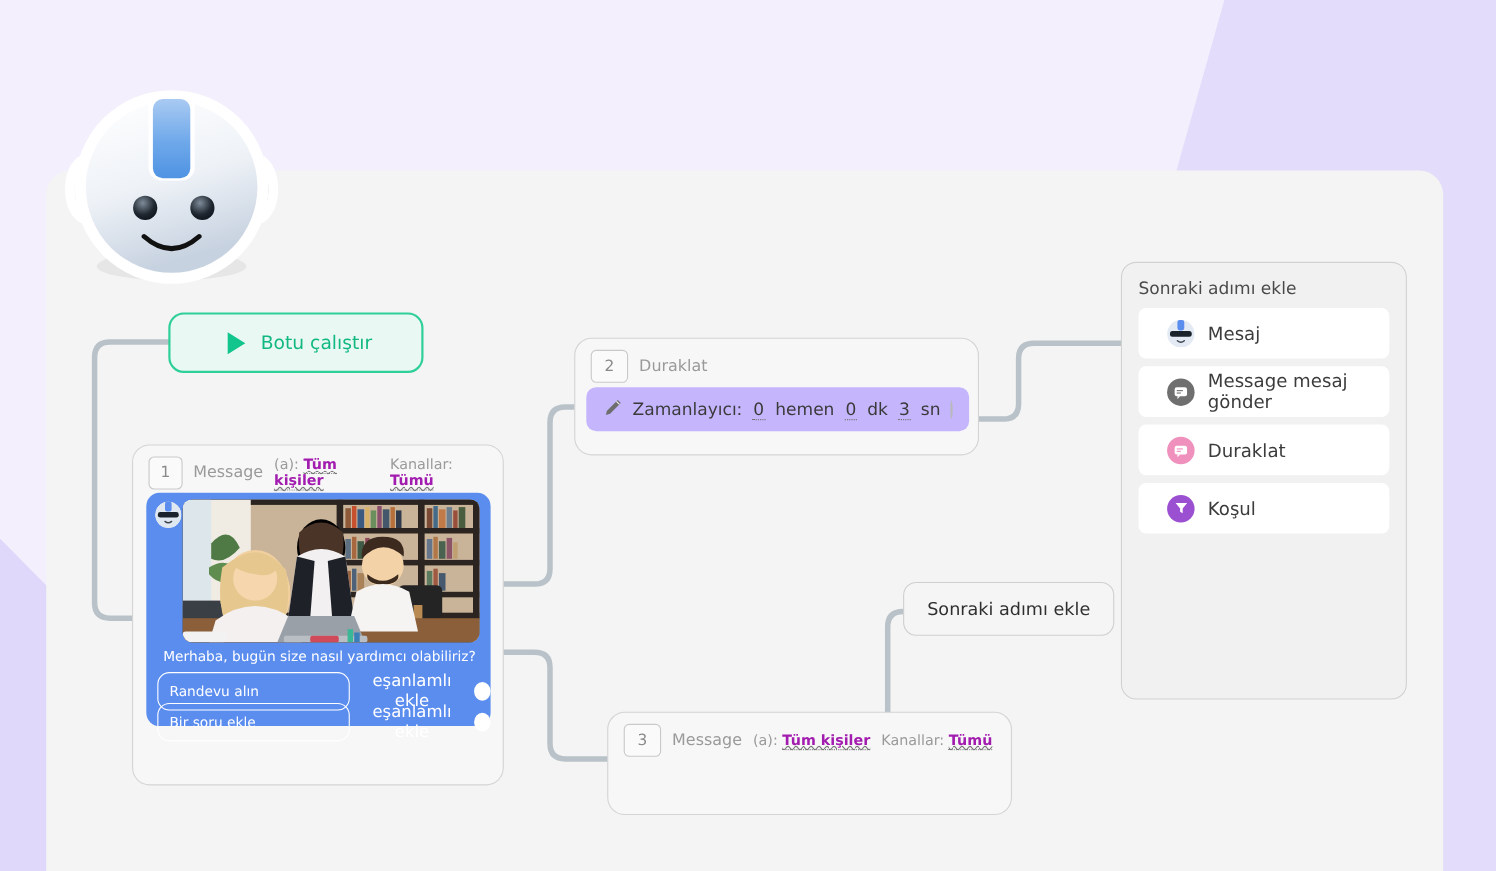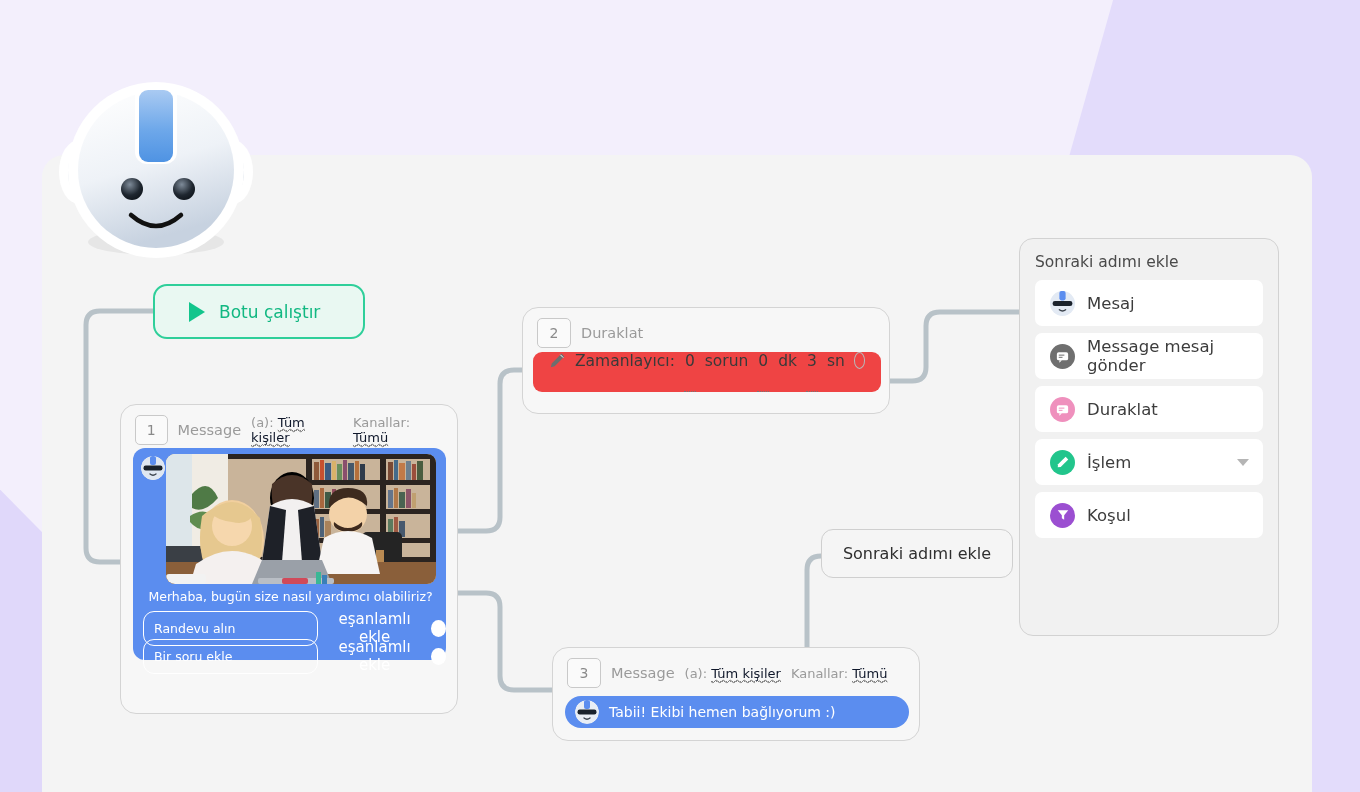--- a/index.html
+++ b/index.html
@@ -39,23 +39,23 @@
   
   .wires { position:absolute; left:0; top:0; width:1360px; height:792px; pointer-events:none; }
 
   
   .bot-avatar {
     position:absolute; left:55px; top:72px; width:202px; height:188px;
   }
 
   
   .run-btn {
-    position:absolute; left:153px; top:284px; width:212px; height:55px;
+    position:absolute; left:153px; top:284px; width:232px; height:55px;
     background:#e9f8f2; border:2px solid #2fcf9a; border-radius:14px;
-    display:flex; align-items:center; gap:14px; padding-left:34px;
+    display:flex; align-items:center; gap:14px; padding-left:52px;
     cursor:pointer;
   }
   .run-btn .tri {
     width:0;height:0;border-left:16px solid #12c58c;
     border-top:10px solid transparent;border-bottom:10px solid transparent;
   }
   .run-btn .lbl { color:#12b882; font-size:17px; }
 
   
   .node {
@@ -63,21 +63,21 @@
     border:1px solid #d4d4d4; border-radius:16px;
   }
   .node-head { display:flex; align-items:center; gap:10px; padding:10px 12px 6px 14px; }
   .badge {
     width:34px;height:30px;border:1px solid #c9c9c9;border-radius:5px;background:#fafafa;
     display:flex;align-items:center;justify-content:center;
     color:#8a8a8a;font-size:14px;
   }
   .head-type { color:#9a9a9a; font-size:14.5px; }
   .head-meta { color:#9a9a9a; font-size:13px; }
-  .head-meta b { color:#0f172a; font-weight:400; border-bottom:1px dotted #888; }
+  .head-meta b { color:#a21caf; font-weight:700; border-bottom:1px dotted #888; }
   .sq-underline { text-decoration: underline; text-decoration-style: wavy; text-decoration-color:#777; text-decoration-thickness:1px; }
 
   
   #node1 { left:120px; top:404px; width:338px; height:310px; }
   .bubble-big {
     position:absolute; left:12px; top:43px; width:313px; height:212px;
     background:#5b8def; border-radius:12px;text-align:center;
   }
   .msg-avatar {
     position:absolute; left:8px; top:8px; width:24px; height:24px; border-radius:50%;
@@ -96,22 +96,22 @@
     width:195px;height:35px;border:1px solid #ffffff;border-radius:11px;
     color:#ffffff;font-size:12.5px;display:flex;align-items:center;padding-left:10px;
   }
   .qr-lbl { color:#ffffff; font-size:15px; }
   .qr-dot { width:17px;height:17px;border-radius:50%;background:#ffffff; }
 
   
   #node2 { left:522px; top:307px; width:368px; height:107px; }
   .timer-row {
     position:absolute; left:10px; top:44px; width:348px; height:40px;
-    background:#ef4444; border-radius:9px;
-    display:flex; gap:9px; padding-left:16px;
+    background:#c4b5fd; border-radius:9px;
+    display:flex; align-items:center; gap:9px; padding-left:16px;
     font-size:15.5px; color:#3a3a3a;
   }
   .dotted-num { border-bottom:1px dotted #777; padding:0 1px; }
   .timer-circle { width:17px;height:17px;border-radius:50%;border:1.5px solid #b9b9b9; margin-left:auto; margin-right:16px; }
 
   
   #node3 { left:552px; top:647px; width:368px; height:94px; }
   .bubble-sm {
     position:absolute; left:12px; top:48px; width:344px; height:32px;
     background:#5b8def; border-radius:16px;
@@ -130,21 +130,21 @@
 
   
   .panel {
     position:absolute; left:1019px; top:238px; width:260px; height:398px;
     background:#f1f1f1; border:1px solid #d2d2d2; border-radius:14px;
     padding:14px 15px;
   }
   .panel-title { color:#4a4a4a; font-size:15.5px; margin-bottom:9px; }
   .panel-item {
     height:46px; background:#ffffff; border-radius:7px; margin-bottom:7px;
-    display:flex; align-items:center; gap:12px; padding-left:15px; cursor:pointer;
+    display:flex; align-items:center; gap:12px; padding-left:26px; cursor:pointer;
   }
   .panel-item .plabel { color:#3c3c3c; font-size:16.5px; }
   .ic { width:25px;height:25px;border-radius:50%;flex:0 0 25px;display:flex;align-items:center;justify-content:center; }
   .caret { margin-left:auto; margin-right:14px; width:0;height:0;
     border-left:6px solid transparent;border-right:6px solid transparent;border-top:7px solid #b5b5b5; }
 </style>
 </head>
 <body>
 
 <div id="root">
@@ -350,53 +350,41 @@
     </div>
     <div class="timer-row">
       <span>
         <svg width="17" height="17" viewBox="0 0 17 17">
           <path d="M12.6 1.6 15.4 4.4 5.6 14.2 1.8 15.2 2.8 11.4z" fill="#6e6e6e"></path>
           <path d="M11.4 2.8 14.2 5.6" stroke="#f7f7f7" stroke-width="1"></path>
         </svg>
       </span>
       <span>Zamanlayıcı:</span>
       <span class="dotted-num">0</span>
-      <span>sorun</span>
+      <span>hemen</span>
       <span class="dotted-num">0</span>
       <span>dk</span>
       <span class="dotted-num">3</span>
       <span>sn</span>
       <span class="timer-circle"></span>
     </div>
   </div>
 
   <div class="node" id="node3">
     <div class="node-head">
       <span class="badge">3</span>
       <span class="head-type">Message</span>
       <span class="head-meta">
         <span>(a):</span>
         <b class="sq-underline">Tüm kişiler</b>
       </span>
       <span class="head-meta">
         <span>Kanallar:</span>
         <b class="sq-underline">Tümü</b>
       </span>
-    </div>
-    <div class="bubble-sm">
-      <span class="msg-avatar">
-        <svg viewBox="0 0 24 24" width="24" height="24">
-          <circle cx="12" cy="12" r="12" fill="#e9eef5"></circle>
-          <rect x="9" y="0" width="6" height="9" rx="2" fill="#5b8def"></rect>
-          <rect x="2.5" y="9.5" width="19" height="5" rx="2.2" fill="#1a222c"></rect>
-          <rect x="10.8" y="10" width="2.4" height="2" fill="#1a222c"></rect>
-          <path d="M9 18 Q12 20.5 15 18" stroke="#3b434c" stroke-width="1.3" fill="none" stroke-linecap="round"></path>
-        </svg>
-      </span>
-      <span>Tabii! Ekibi hemen bağlıyorum :)</span>
     </div>
   </div>
 
   <div class="chip">Sonraki adımı ekle</div>
 
   <div class="panel">
     <div class="panel-title">Sonraki adımı ekle</div>
 
     <div class="panel-item">
       <span class="ic">
@@ -428,29 +416,20 @@
         <svg viewBox="0 0 24 24" width="15" height="15">
           <rect x="3" y="5" width="18" height="13" rx="3" fill="#fff"></rect>
           <path d="M7 18 l0 4 4-4z" fill="#fff"></path>
           <rect x="6" y="9" width="9" height="1.6" fill="#ef90bd"></rect>
           <rect x="6" y="12.5" width="6" height="1.6" fill="#ef90bd"></rect>
         </svg>
       </span>
       <span class="plabel">Duraklat</span>
     </div>
 
-    <div class="panel-item">
-      <span class="ic" style="background:#22c58c;">
-        <svg viewBox="0 0 24 24" width="14" height="14">
-          <path d="M16.5 3 21 7.5 8 20.5 3 21 3.5 16z" fill="#fff"></path>
-        </svg>
-      </span>
-      <span class="plabel">İşlem</span>
-      <span class="caret"></span>
-    </div>
 
     <div class="panel-item">
       <span class="ic" style="background:#9b4fd1;">
         <svg viewBox="0 0 24 24" width="14" height="14">
           <path d="M3 4 h18 l-7 8.5 v7.5 l-4 -2.5 v-5z" fill="#fff"></path>
         </svg>
       </span>
       <span class="plabel">Koşul</span>
     </div>
 

